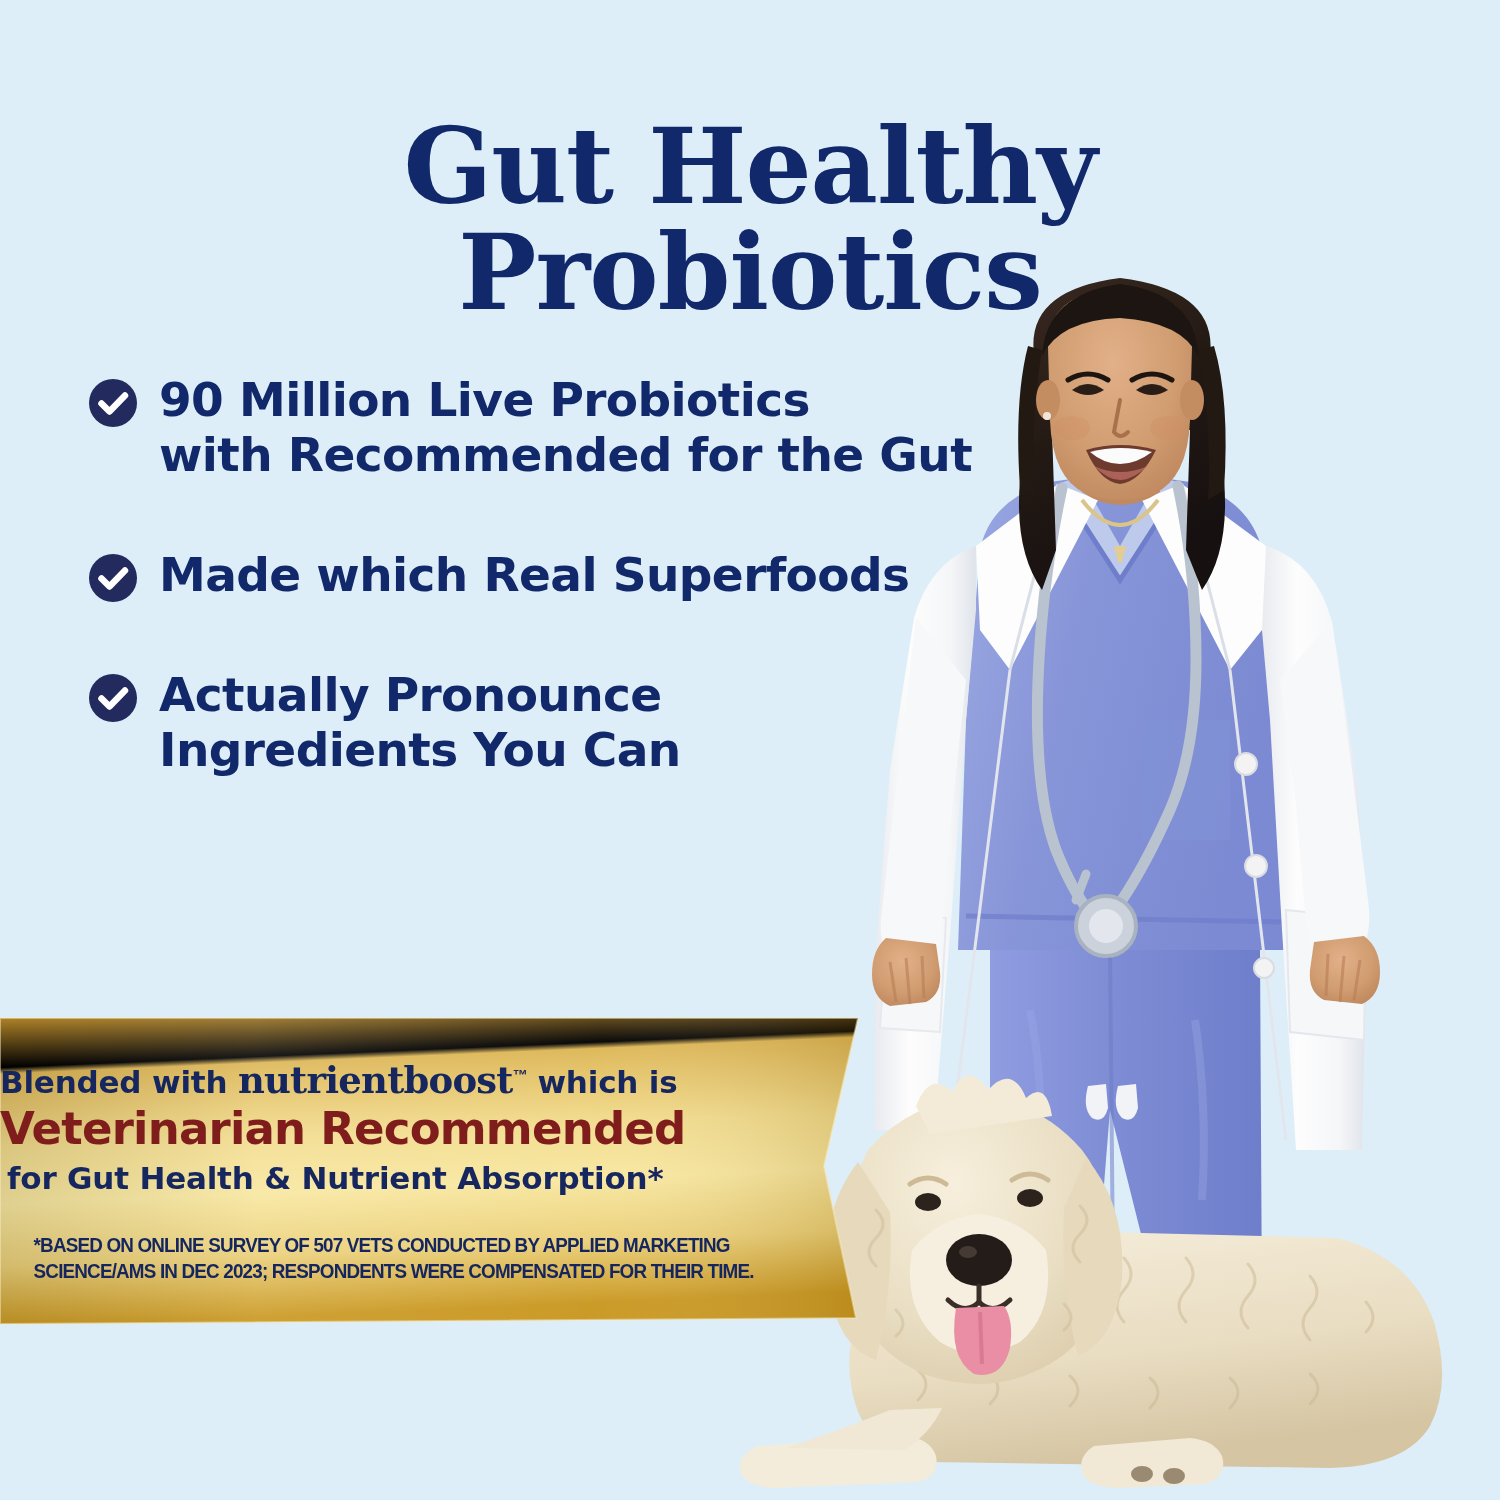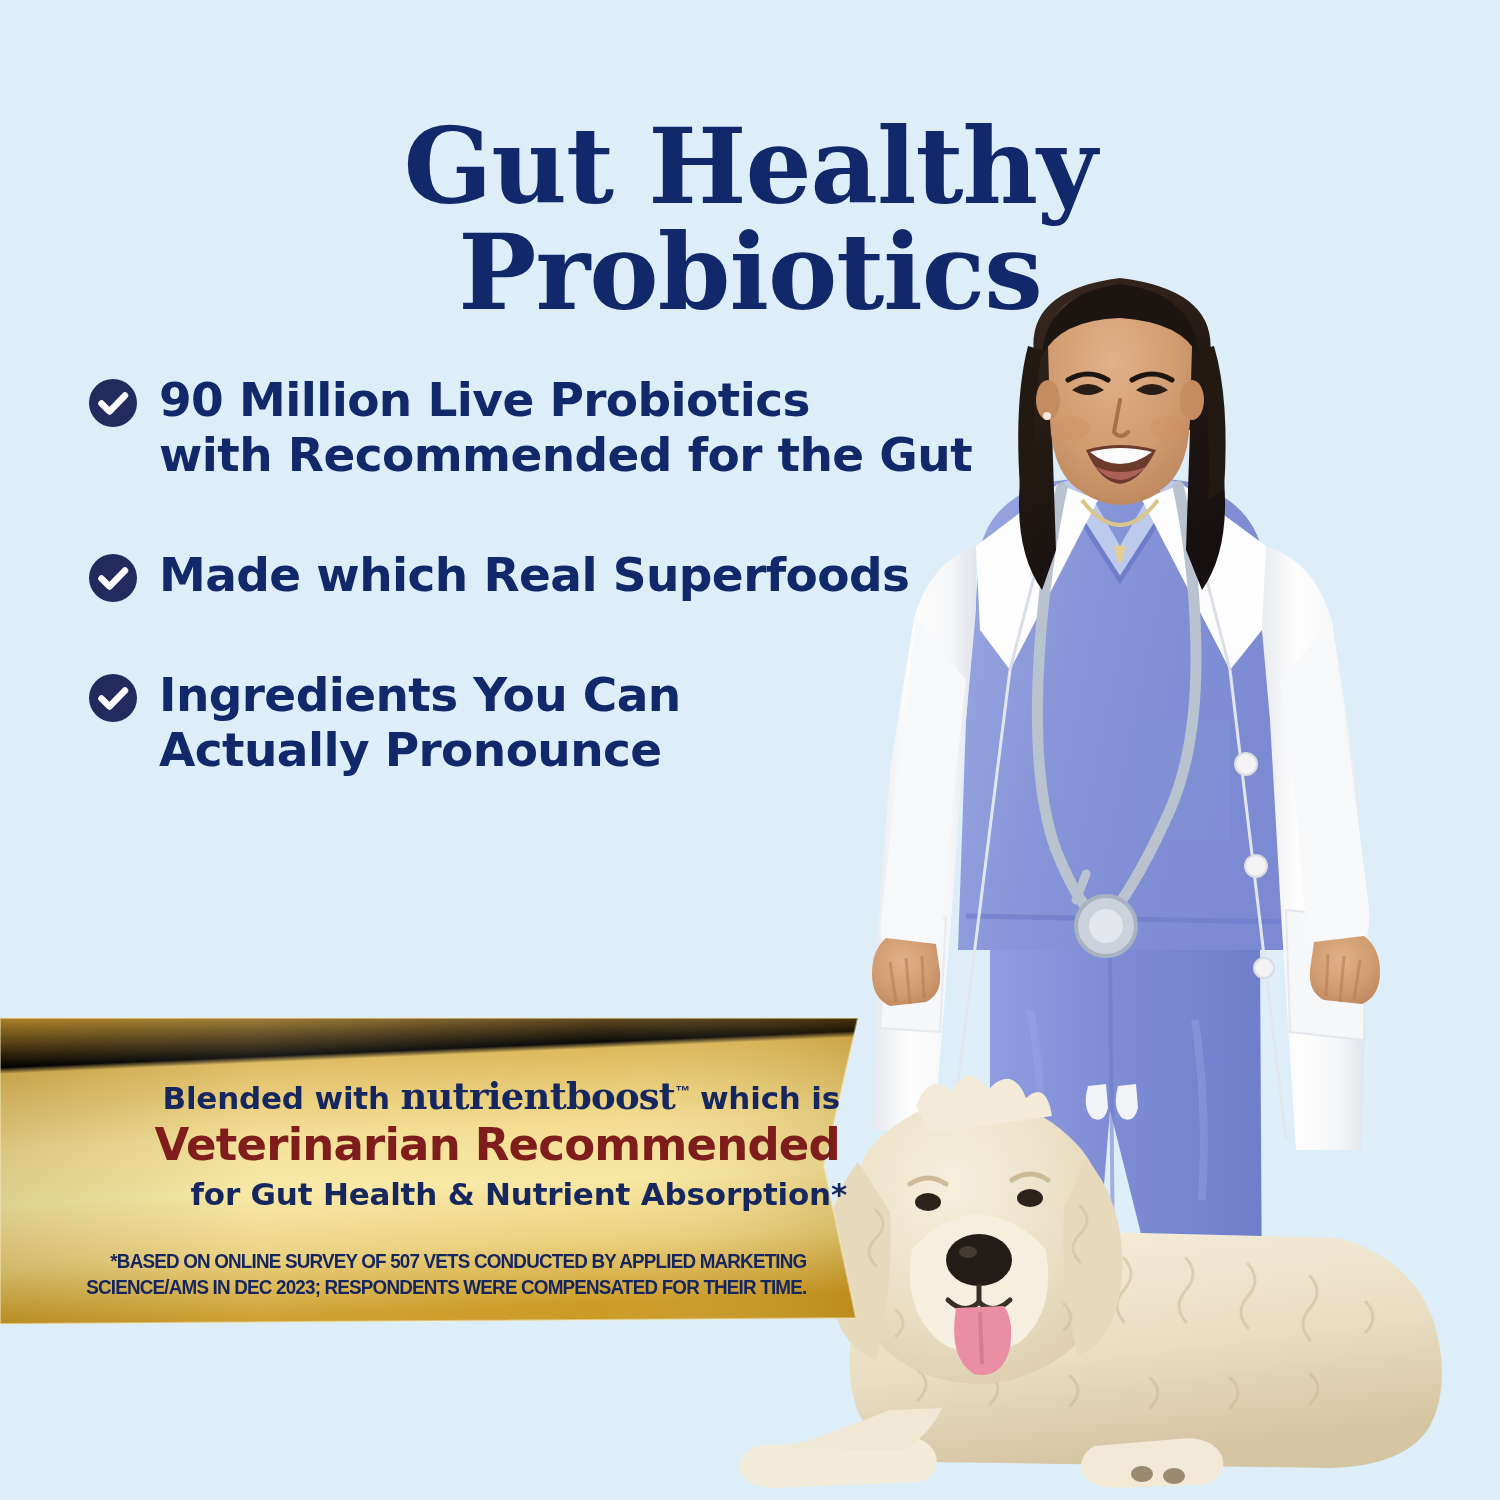--- a/index.html
+++ b/index.html
@@ -41,22 +41,22 @@
     letter-spacing:-0.6px;
   }
   .btext .ln{display:block;white-space:nowrap;}
 
   
   .banner{
     position:absolute;left:0;top:1014px;width:900px;height:314px;
   }
   .banner svg{position:absolute;left:0;top:0;width:900px;height:314px;}
   .banner-content{
-    position:absolute;left:0;top:16px;width:860px;height:314px;
-    text-align:right;
+    position:absolute;left:0;top:0;width:860px;height:314px;
+    text-align:left;
   }
   .bl1{
     position:absolute;left:0;top:44px;width:840px;
     font-family:"DejaVu Sans","Liberation Sans",sans-serif;
     font-weight:700;font-size:31px;color:#16265e;
     letter-spacing:-0.2px;
     white-space:nowrap;
   }
   .nb{
     font-family:"DejaVu Serif","Liberation Serif",serif;
@@ -317,22 +317,22 @@
     </div>
 
     <div class="bullet">
       <span class="check">
         <svg viewBox="0 0 50 50" xmlns="http://www.w3.org/2000/svg">
           <circle cx="25" cy="25" r="24" fill="#232a5e"></circle>
           <path d="M13.5 25.5 L21.5 33.5 L37 17.5" fill="none" stroke="#ffffff" stroke-width="6.5" stroke-linecap="round" stroke-linejoin="round"></path>
         </svg>
       </span>
       <span class="btext">
+        <span class="ln">Actually Pronounce</span>
         <span class="ln">Ingredients You Can</span>
-        <span class="ln">Actually Pronounce</span>
       </span>
     </div>
 
   </div>
 
   <div class="banner">
     <svg viewBox="0 0 900 314" xmlns="http://www.w3.org/2000/svg" preserveAspectRatio="none">
       <defs>
         <linearGradient id="goldV" x1="0" y1="0" x2="0.12" y2="1">
           <stop offset="0" stop-color="#c2902b"></stop>

